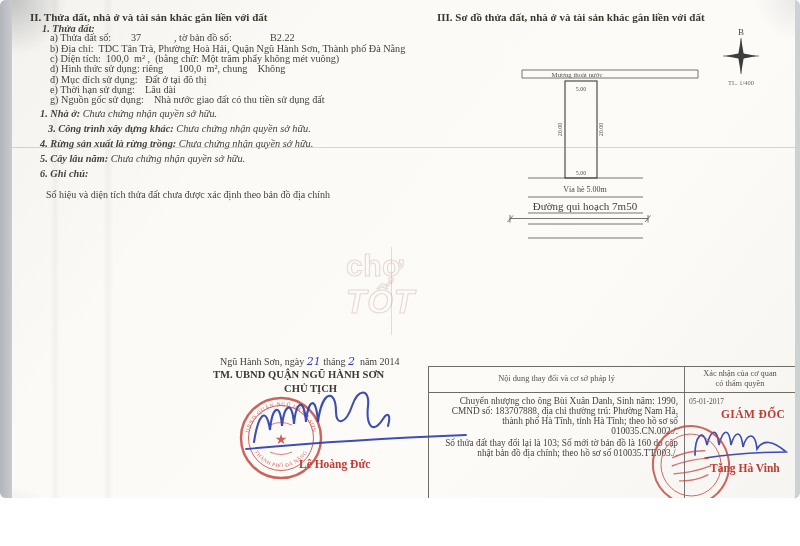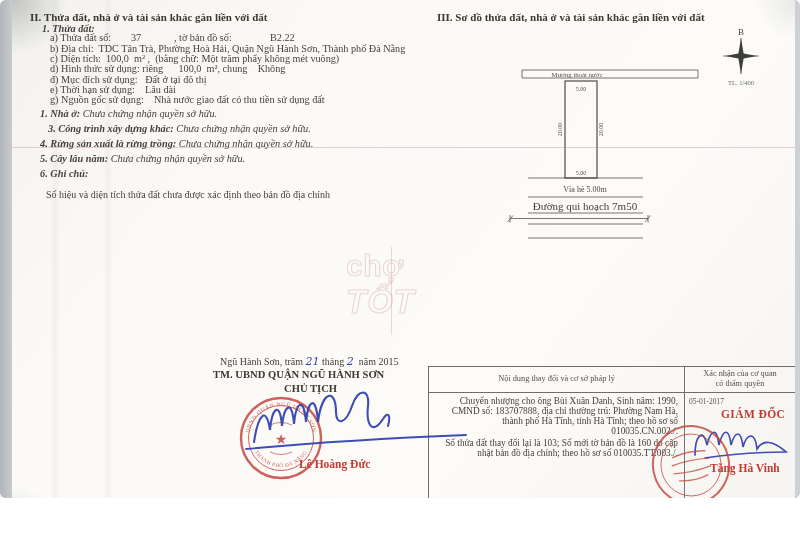--- a/index.html
+++ b/index.html
@@ -111,21 +111,21 @@
     <rect x="60" y="21" width="32" height="97" fill="none" stroke="#3f3d39" stroke-width="1.1"></rect>
     <text x="72" y="16.5" font-size="6.8" fill="#55524c" text-anchor="middle">Mương thoát nước</text>
     <text x="76" y="31" font-size="6" fill="#55524c" text-anchor="middle">5.00</text>
     <text x="76" y="114.5" font-size="6" fill="#55524c" text-anchor="middle">5.00</text>
     <text x="56.5" y="69.5" font-size="6" fill="#55524c" text-anchor="middle" transform="rotate(-90 56.5 69.5)">20.00</text>
     <text x="97.5" y="69.5" font-size="6" fill="#55524c" text-anchor="middle" transform="rotate(-90 97.5 69.5)">20.00</text>
     <text x="80" y="132" font-size="8" fill="#4a473f" text-anchor="middle">Vỉa hè 5.00m</text>
     <text x="80" y="150" font-size="11" fill="#44413a" text-anchor="middle">Đường qui hoạch 7m50</text>
   </svg>
 
-  <div class="t" style="left:220px;top:355px;font-size:10px;"><span>Ngũ Hành Sơn, trăm</span><span> </span><span class="hand" style="font-size:11px;">21</span><span> </span><span>tháng</span><span> </span><span class="hand" style="font-size:11px;">2</span><span>  </span><span>năm 2015</span></div>
+  <div class="t" style="left:220px;top:355px;font-size:10px;"><span>Ngũ Hành Sơn, ngày</span><span> </span><span class="hand" style="font-size:11px;">21</span><span> </span><span>tháng</span><span> </span><span class="hand" style="font-size:11px;">2</span><span>  </span><span>năm 2014</span></div>
   <div class="t b" style="left:213px;top:369px;font-size:10.6px;color:#3b382f;">TM. UBND QUẬN NGŨ HÀNH SƠN</div>
   <div class="t b" style="left:284px;top:383px;font-size:10.6px;color:#3b382f;">CHỦ TỊCH</div>
 
   <svg style="left:237px;top:394px;z-index:4;opacity:.82;" width="88" height="88" viewBox="0 0 88 88">
     <circle cx="44" cy="44" r="40" fill="none" stroke="#c4403a" stroke-width="2.4"></circle>
     <circle cx="44" cy="44" r="32.5" fill="none" stroke="#c4403a" stroke-width="1"></circle>
     <defs>
       <path id="arcT" d="M12,44 A32,32 0 1 1 76,44"></path>
       <path id="arcB" d="M16,54 A30,30 0 0 0 72,54"></path>
     </defs>

